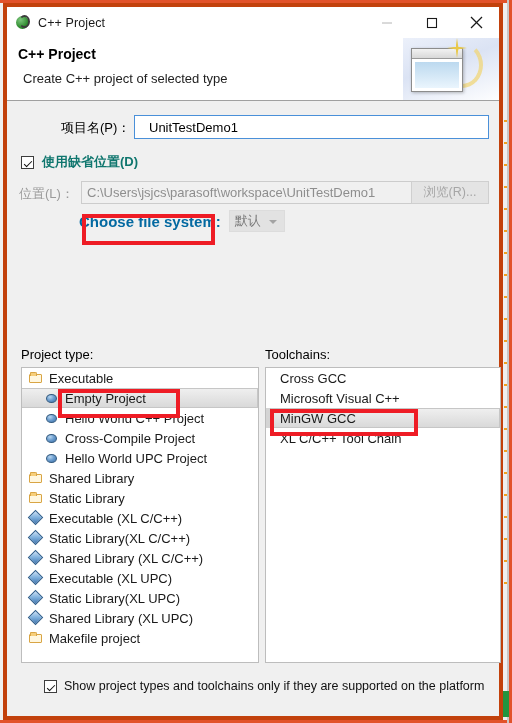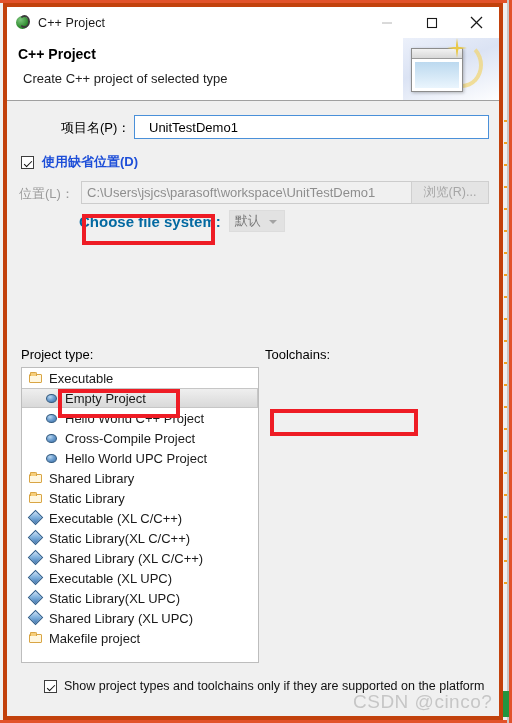--- a/index.html
+++ b/index.html
@@ -313,21 +313,21 @@
     width: 7px;
     height: 3px;
     border-left: 1.6px solid #111;
     border-bottom: 1.6px solid #111;
     transform: rotate(-45deg);
   }
   .row-defloc .txt {
     margin-left: 8px;
     font-size: 13px;
     font-weight: bold;
-    color: #1d4ed8;
+    color: #0f766e;
     text-align: right;
   }
 
   
   .row-loc {
     position: absolute;
     left: 12px;
     top: 80px;
     right: 10px;
     height: 23px;
@@ -679,20 +679,35 @@
         <div class="li">
             <span class="ic diamond"></span>
             <span>Shared Library (XL UPC)</span>
           </div>
         <div class="li">
             <span class="ic folder"></span>
             <span>Makefile project</span>
           </div>
       </div>
 
+      <div class="listbox" id="list-tools">
+        <div class="li">
+            <span>Cross GCC</span>
+          </div>
+        <div class="li">
+            <span>Microsoft Visual C++</span>
+          </div>
+        <div class="li sel">
+            <span class="tools-sliver"></span>
+            <span>MinGW GCC</span>
+          </div>
+        <div class="li">
+            <span>XL C/C++ Tool Chain</span>
+          </div>
+      </div>
 
       <div class="row-show">
         <span class="cb checked"></span>
         <span class="txt">Show project types and toolchains only if they are supported on the platform</span>
       </div>
 
       <div class="hl-red" id="hl-name"></div>
       <div class="hl-red" id="hl-empty"></div>
       <div class="hl-red" id="hl-mingw"></div>
 
@@ -700,14 +715,13 @@
         
         
         
         
         
       </div>
 
     </div>
   </div>
 
-  <div class="watermark">CSDN @cinco?</div>
 </div>
 
 </body></html>

